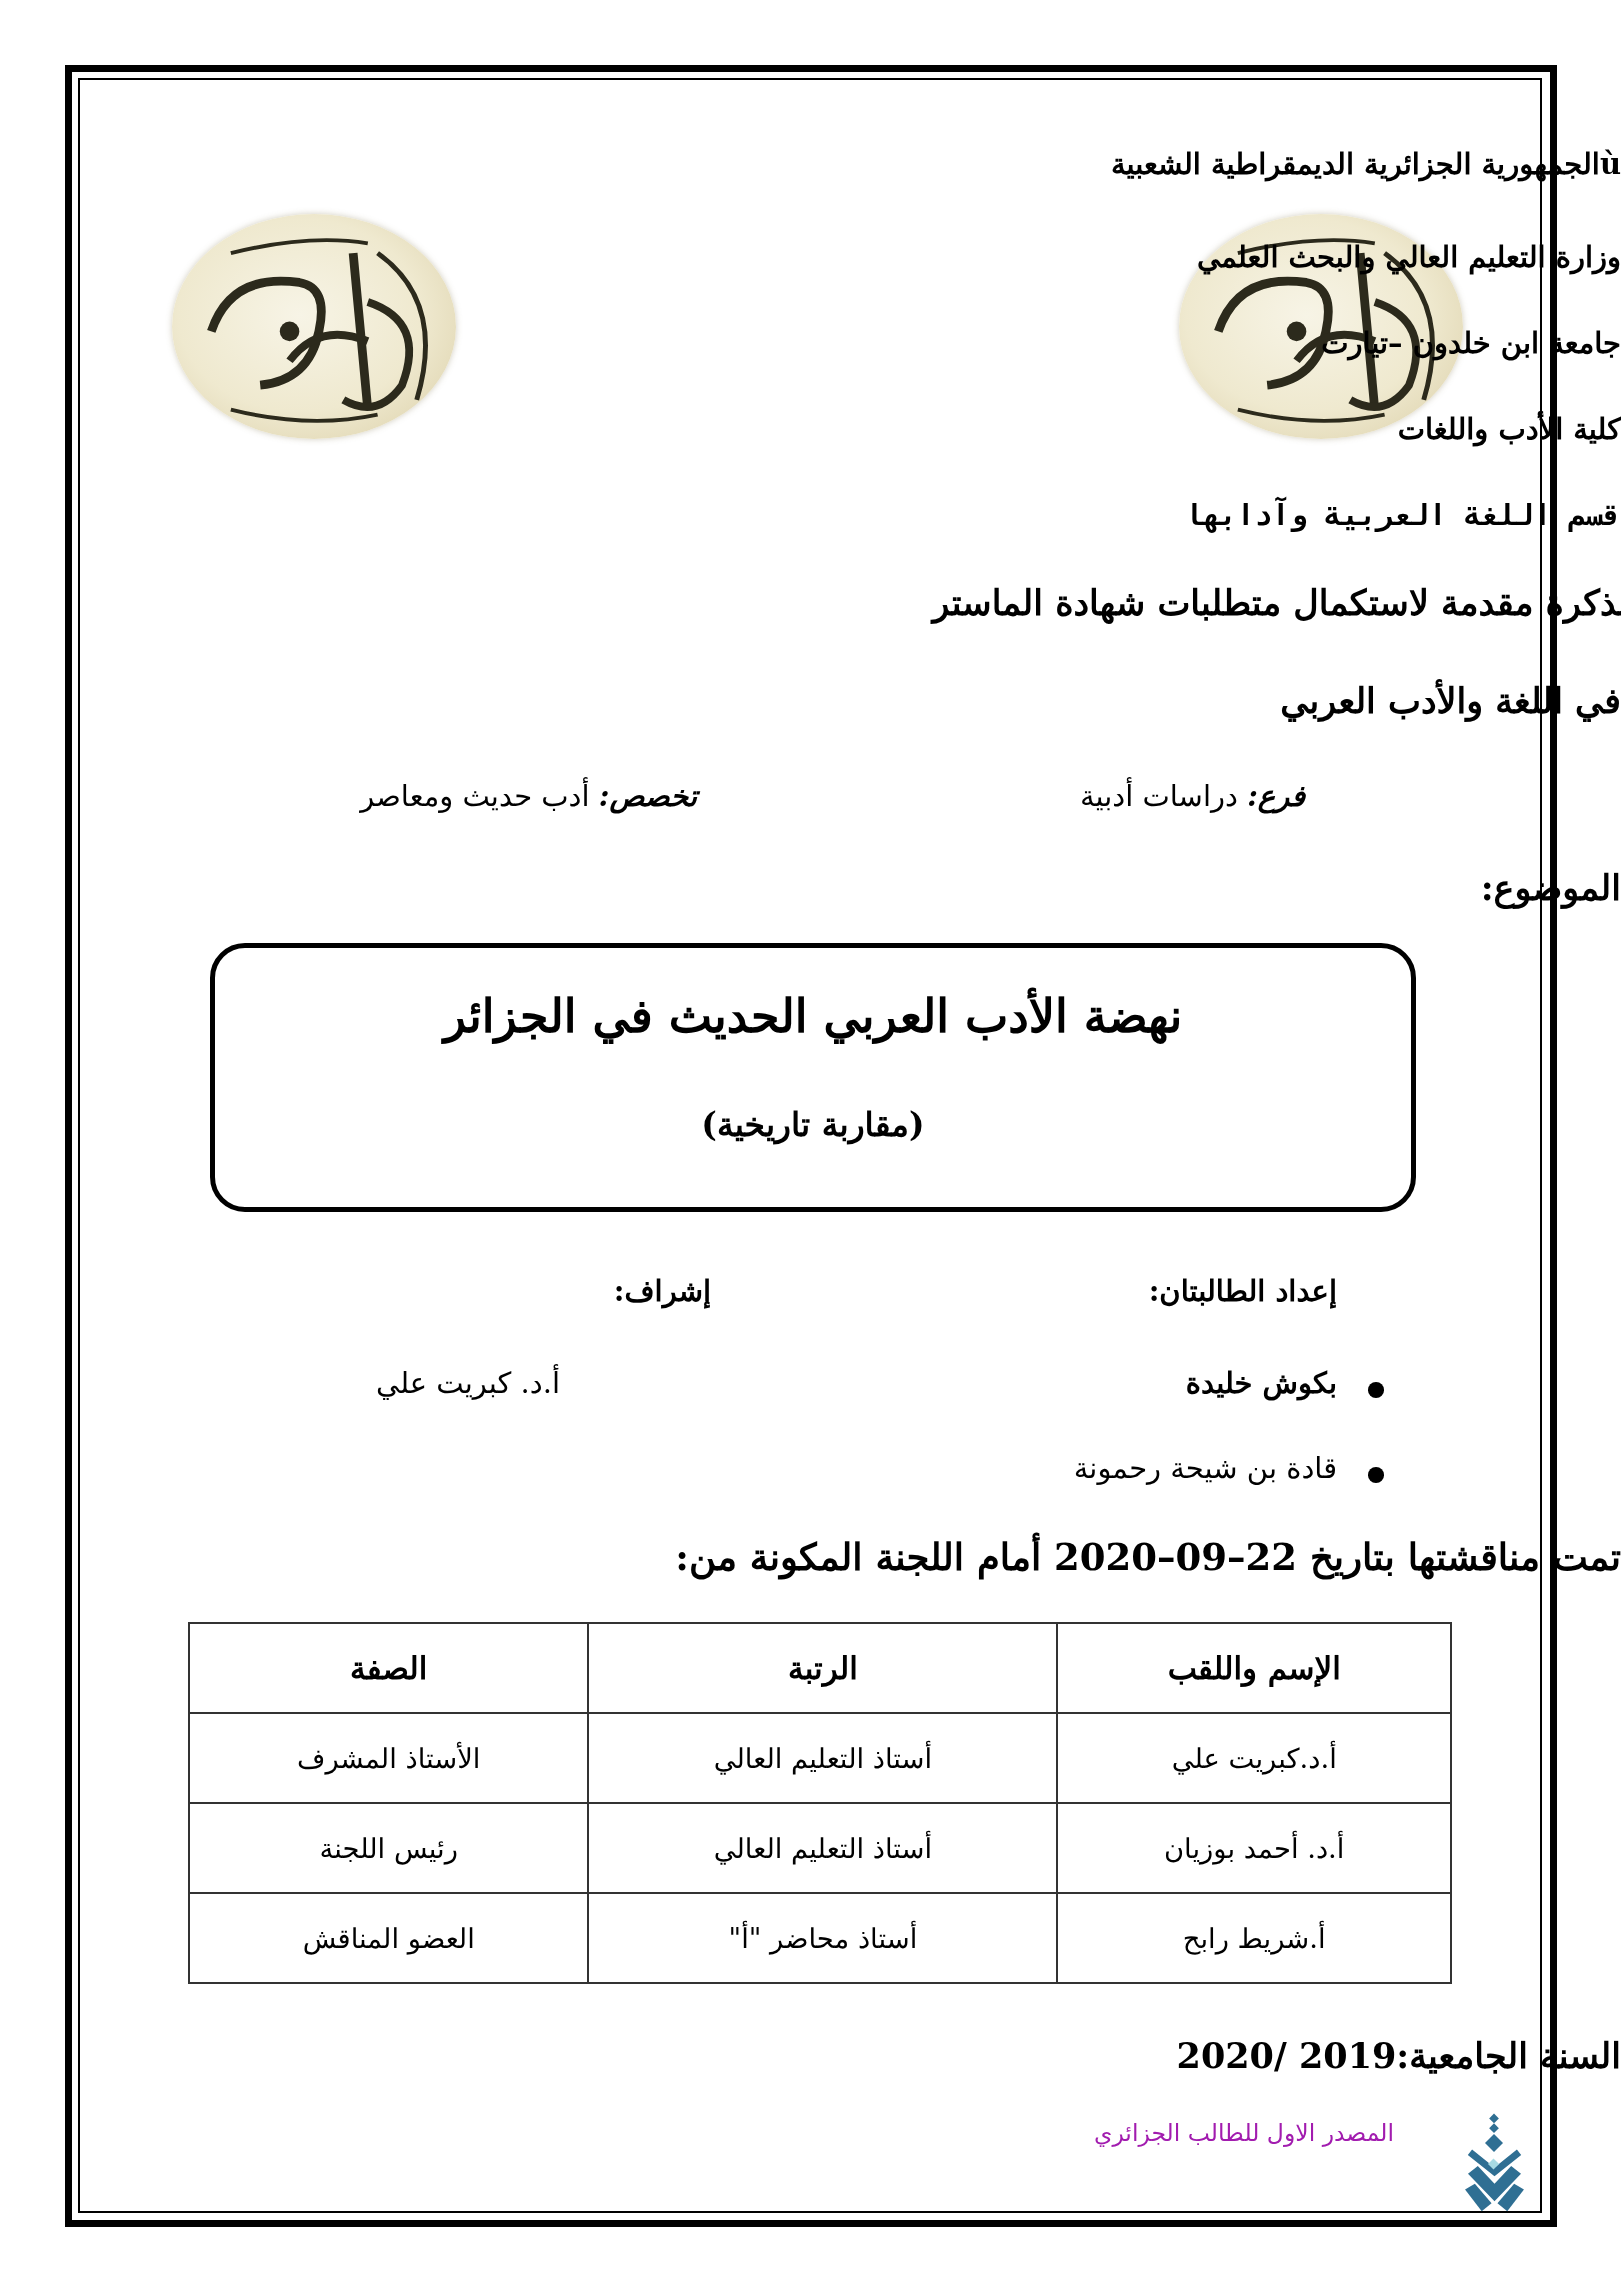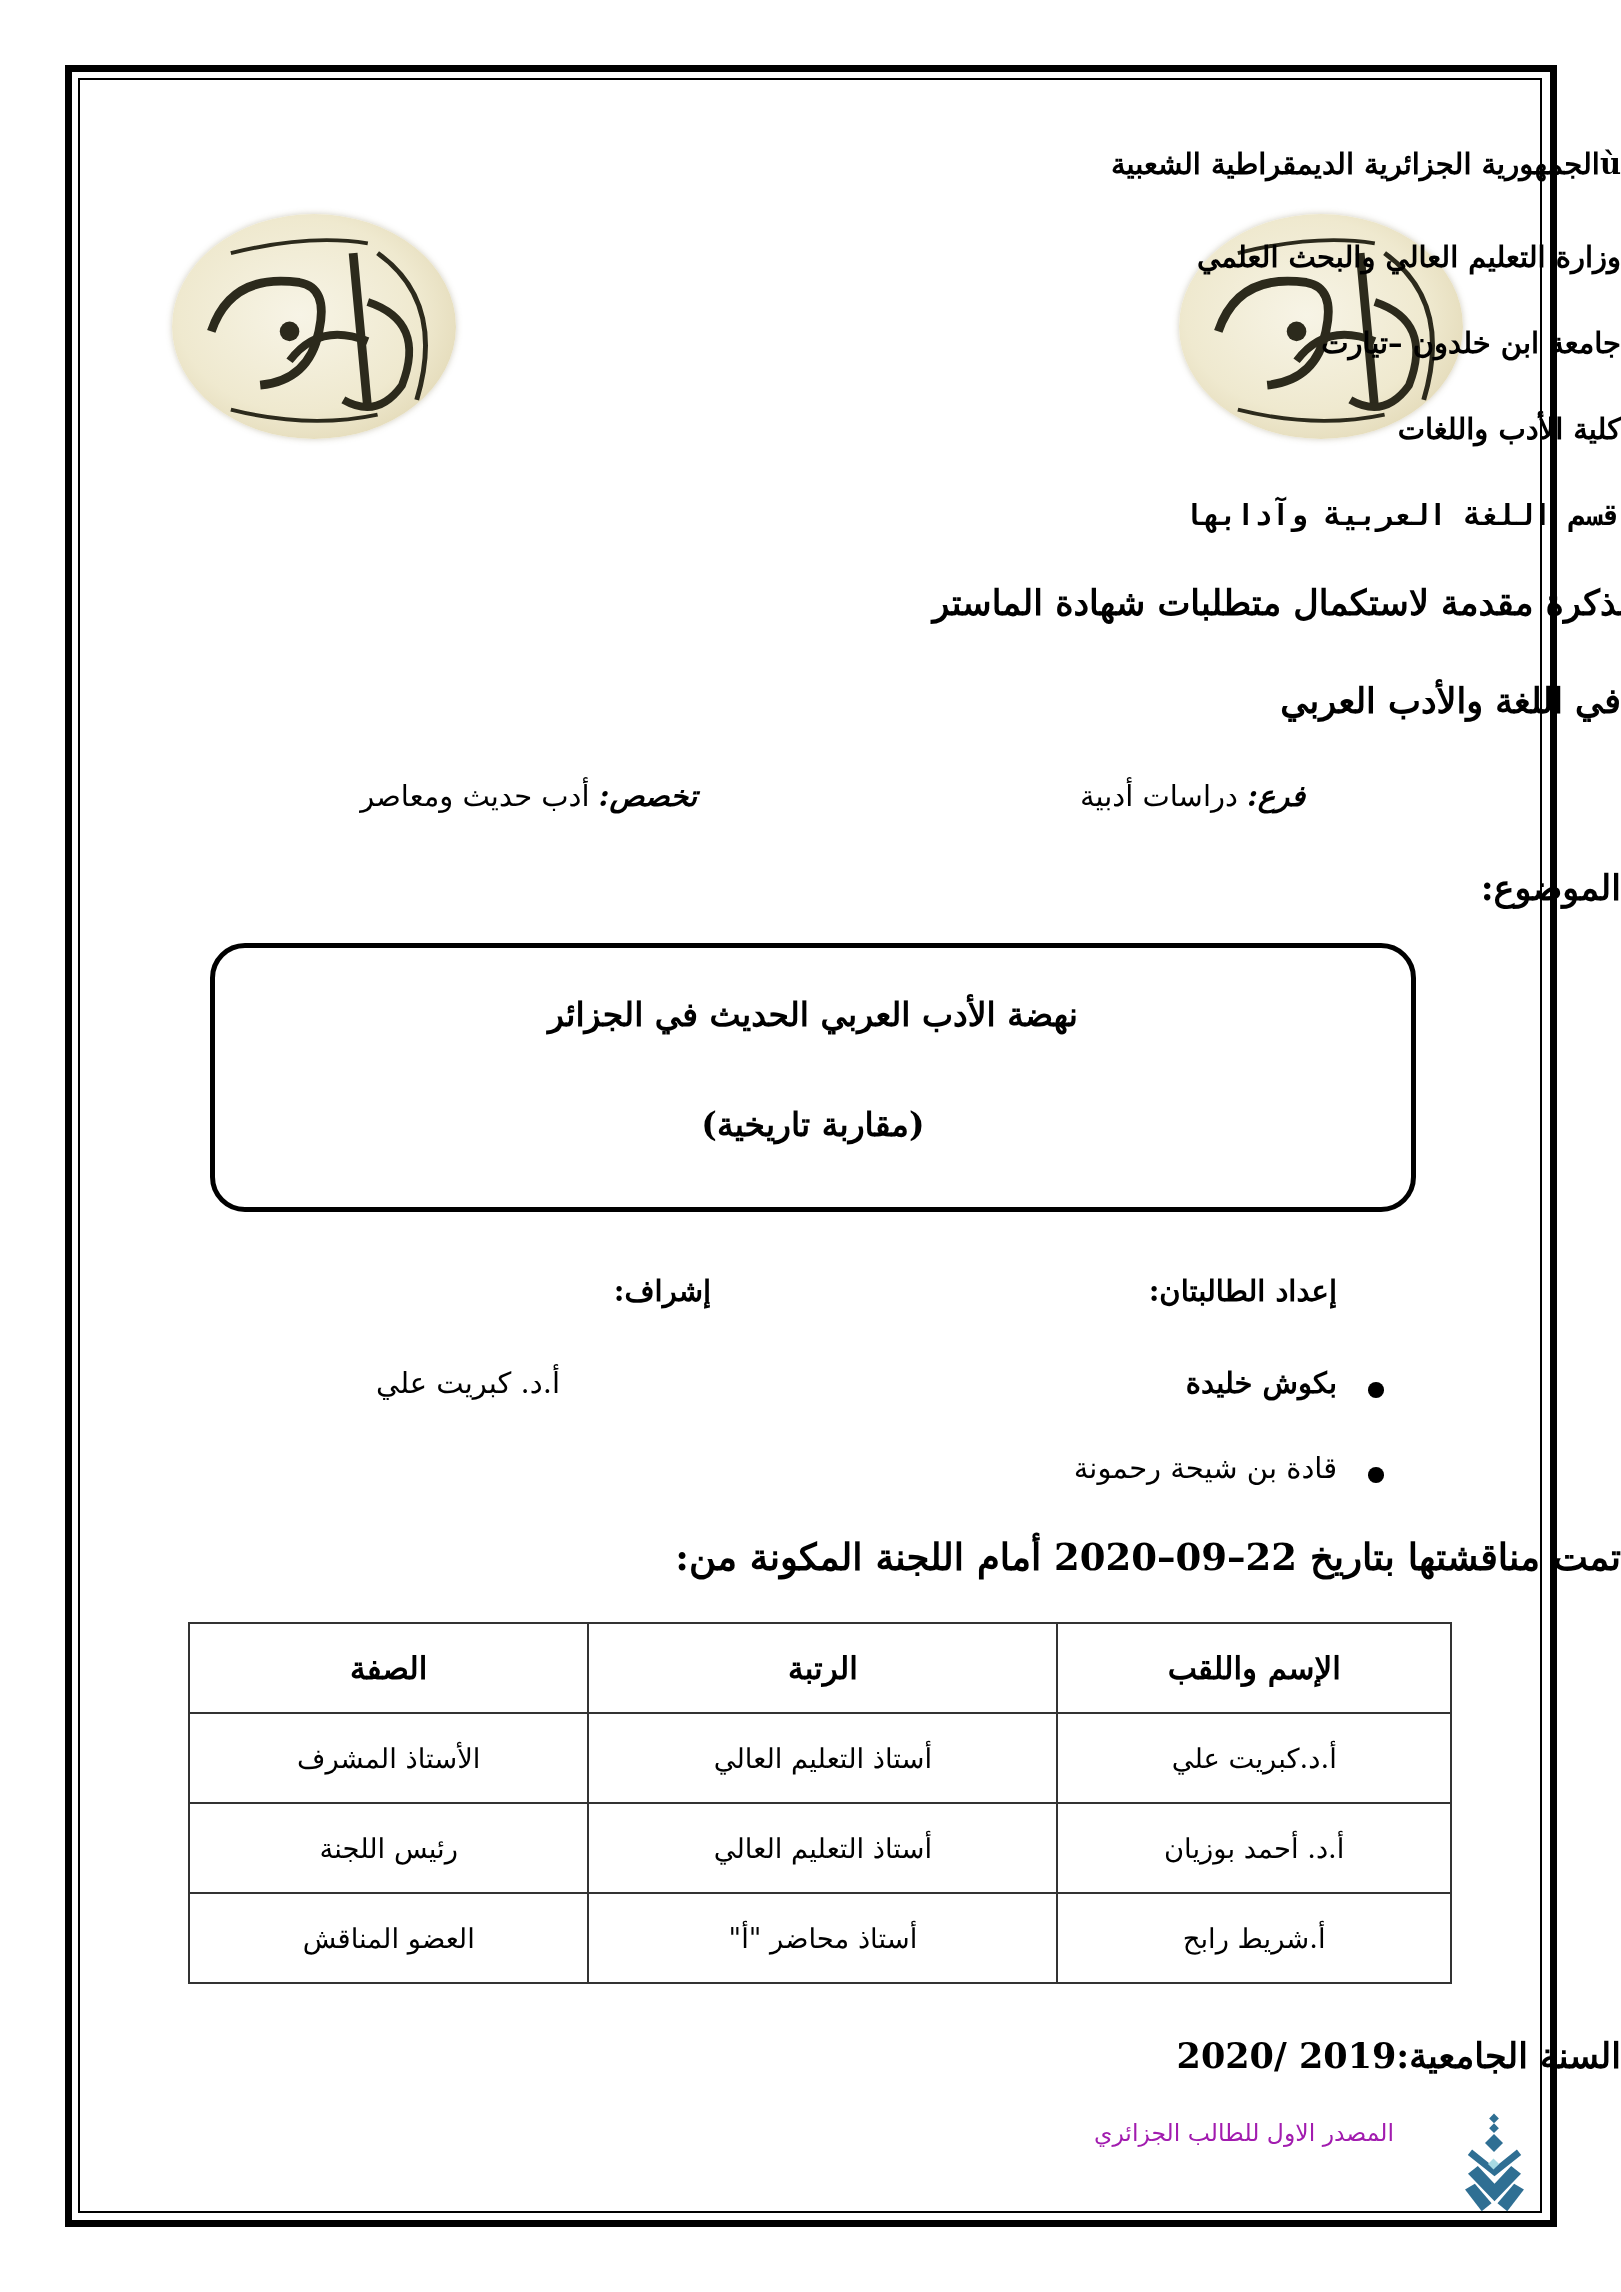--- a/index.html
+++ b/index.html
@@ -80,21 +80,21 @@
   <span>دراسات أدبية</span>
 </div>
 <div class="row-pair" style="right:924px; top:779px;">
   <b>تخصص:</b>
   <span>أدب حديث ومعاصر</span>
 </div>
 
 <div class="line l-md" style="top:867px;">الموضوع:</div>
 
 <div class="topic-box">
-  <div class="topic-title" style="top:47px; font-size:33px;">نهضة الأدب العربي الحديث في الجزائر</div>
+  <div class="topic-title" style="top:41px; font-size:46px;">نهضة الأدب العربي الحديث في الجزائر</div>
   <div class="topic-title" style="top:157px; font-size:33px;">(مقاربة تاريخية)</div>
 </div>
 
 <div class="row-pair" style="right:284px; top:1274px; font-weight:bold;">إعداد الطالبتان:</div>
 <div class="row-pair" style="right:910px; top:1274px; font-weight:bold;">إشراف:</div>
 
 <div class="bullet" style="left:1368px; top:1382px;"></div>
 <div class="row-pair" style="right:284px; top:1366px;font-weight:bold;">بكوش خليدة</div>
 <div class="row-pair" style="right:1061px; top:1366px;">أ.د. كبريت علي</div>
 

